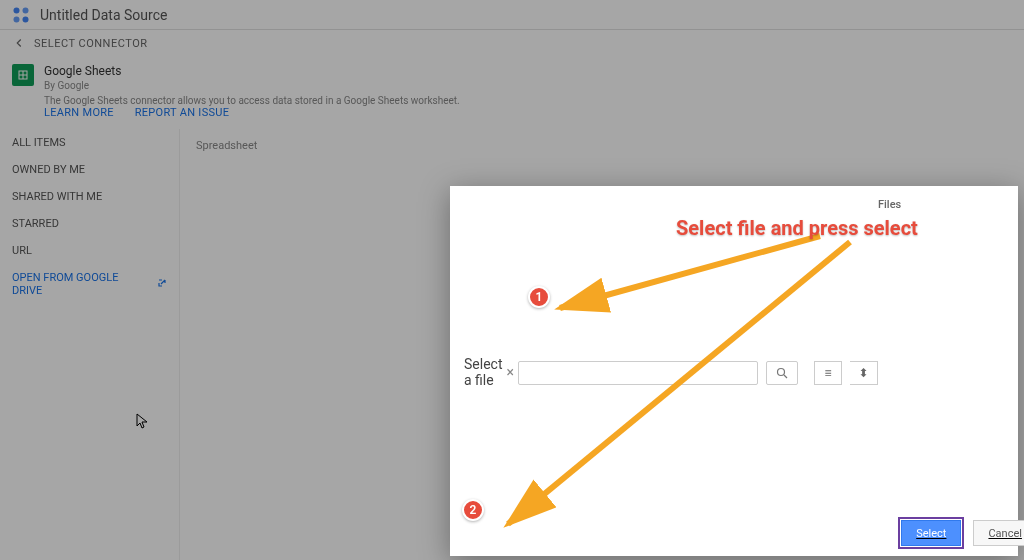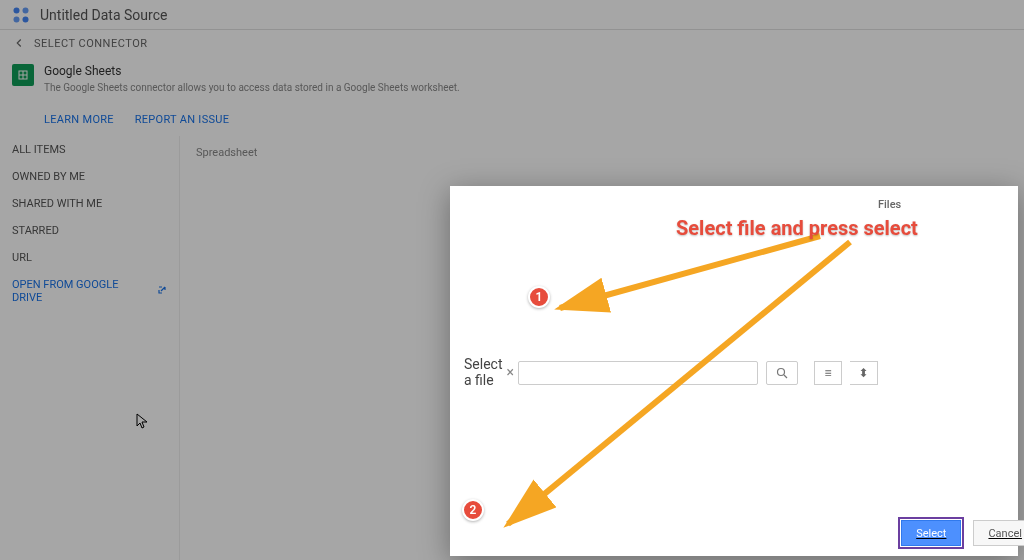--- a/index.html
+++ b/index.html
@@ -37,21 +37,21 @@
   }
   .conn-icon {
     width: 22px; height: 22px; background: #0f9d58;
     border-radius: 2px; margin-right: 10px; flex-shrink: 0;
     display:flex;align-items:center;justify-content:center;
   }
   .conn-main { flex:1; }
   .conn-title { font-size: 12px; color:#333; margin-bottom:2px;}
   .conn-sub { font-size: 10px; color:#888; }
   .conn-desc { font-size: 10px; color:#888; margin-top:4px;}
-  .conn-links { font-size: 11px; margin-top:20px; }
+  .conn-links { font-size: 11px; margin-top:0; }
   .conn-links span { color:#1a73e8; margin-right:18px; letter-spacing:.3px;}
   .body-row { display:flex; height: calc(560px - 30px - 26px - 70px); }
   .sidebar {
     width: 180px; border-right:1px solid #eee;
     font-size: 11px; color:#555;
   }
   .sidebar .item { padding: 7px 12px; cursor:pointer; }
   .sidebar .item.active { color:#1a73e8; display:flex; align-items:center; gap:10px;}
   .main { flex:1; padding:10px 16px; }
   .main-label { font-size:11px; color:#888; }
@@ -194,20 +194,21 @@
   <div class="conn-icon">
     <svg width="12" height="12" viewBox="0 0 12 12">
         <rect width="12" height="12" fill="#0f9d58"></rect>
         <rect x="2" y="2" width="8" height="8" fill="none" stroke="#fff" stroke-width="1"></rect>
         <line x1="6" y1="2" x2="6" y2="10" stroke="#fff"></line>
         <line x1="2" y1="6" x2="10" y2="6" stroke="#fff"></line>
       </svg>
   </div>
   <div class="conn-main">
     <div class="conn-title">Google Sheets</div>
+    <div class="conn-sub">By Google</div>
     <div class="conn-desc">The Google Sheets connector allows you to access data stored in a Google Sheets worksheet.</div>
     <div class="conn-links">
       <span>LEARN MORE</span>
       <span>REPORT AN ISSUE</span>
     </div>
   </div>
 </div>
 
 <div class="body-row">
   <div class="sidebar">

